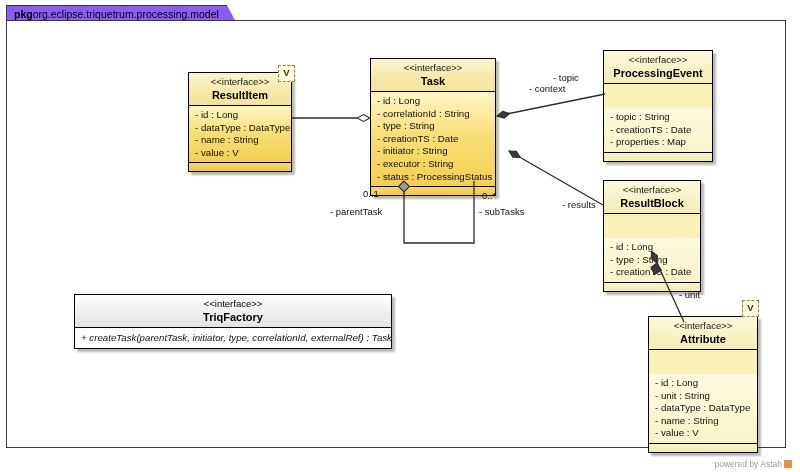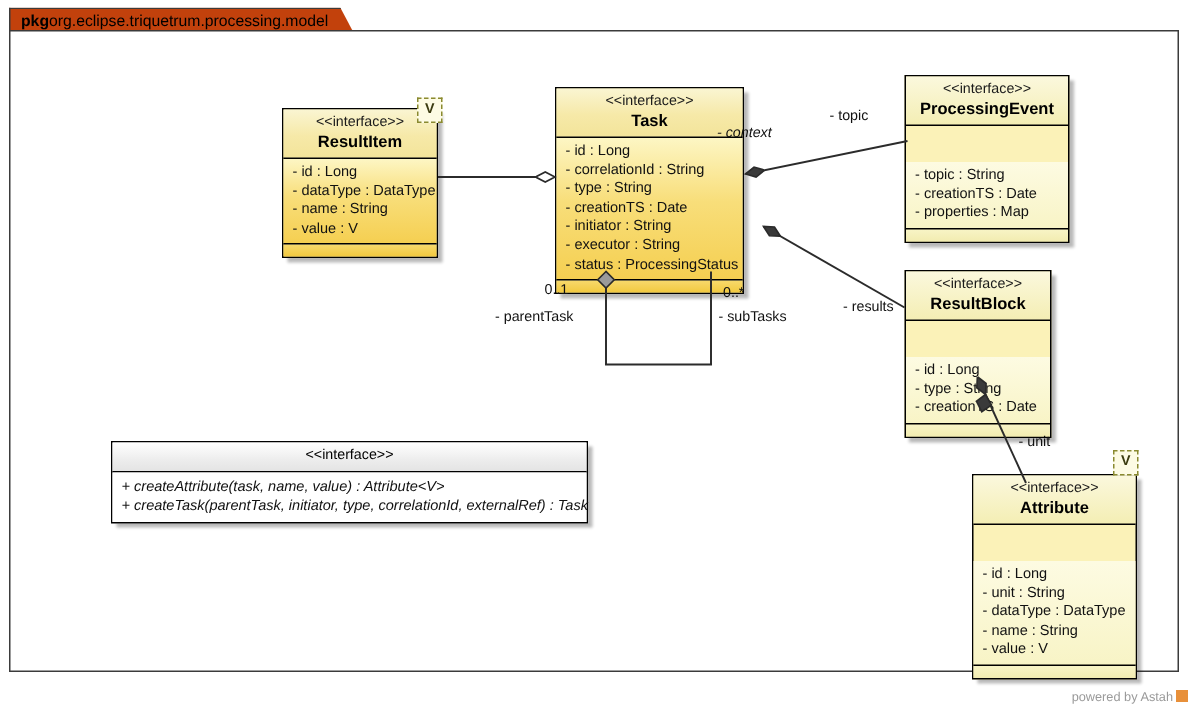--- a/index.html
+++ b/index.html
@@ -4,21 +4,21 @@
 <style>
   html,body{margin:0;padding:0;background:#ffffff;}
   body{width:800px;height:472px;position:relative;overflow:hidden;
        font-family:"Liberation Sans","DejaVu Sans",sans-serif;
        -webkit-font-smoothing:none;}
 
   
   #pkg-frame{position:absolute;left:6px;top:20px;width:780px;height:428px;
              border:1.5px solid #3b3b3b;background:#ffffff;box-sizing:border-box;}
   #pkg-tab{position:absolute;left:6px;top:5px;height:17px;
-           border:1.5px solid #3b3b3b;border-bottom:none;background:#c2410c;
+           border:1.5px solid #3b3b3b;border-bottom:none;background:#8b5cf6;
            box-sizing:border-box;padding:1px 16px 0 7px;
            font-size:10.5px;color:#000;white-space:nowrap;line-height:15px;
            clip-path:polygon(0 0, calc(100% - 9px) 0, 100% 100%, 0 100%);}
   #pkg-tab b{font-weight:bold;}
 
   
   .cls{position:absolute;box-sizing:border-box;border:1.3px solid #000;
        box-shadow:3px 3px 2px rgba(0,0,0,.28);background:#fbf2b8;}
   .cls .hdr{box-sizing:border-box;text-align:center;padding:3px 4px 4px 4px;
             border-bottom:1.3px solid #000;line-height:12px;
@@ -177,28 +177,28 @@
     <div>- name : String</div>
     <div>- value : V</div>
   </div>
   <div class="ops"></div>
 </div>
 <div class="tparam" style="left:742px;top:300px;">V</div>
 
 <div id="triqfactory" style="left:74px;top:294px;width:318px;">
   <div class="hdr">
     <span class="stereo">&lt;&lt;interface&gt;&gt;</span>
+    <span class="nm">TriqFactory</span>
   </div>
   <div class="ops2">
-    <div>+ createAttribute(task, name, value) : Attribute&lt;V&gt;</div>
     <div>+ createTask(parentTask, initiator, type, correlationId, externalRef) : Task</div>
   </div>
 </div>
 
-<div class="elabel" style="left:478px;top:83px;font-style:italic;">- context</div>
+<div class="elabel" style="left:529px;top:83px;">- context</div>
 <div class="elabel" style="left:553px;top:72px;">- topic</div>
 <div class="elabel" style="left:562px;top:199px;">- results</div>
 <div class="elabel" style="left:679px;top:289px;">- unit</div>
 
 <div class="elabel" style="left:363px;top:188px;">0..1</div>
 <div class="elabel" style="left:330px;top:206px;">- parentTask</div>
 <div class="elabel" style="left:482px;top:190px;">0..*</div>
 <div class="elabel" style="left:479px;top:206px;text-align:right;">- subTasks</div>
 
 <div id="watermark">

